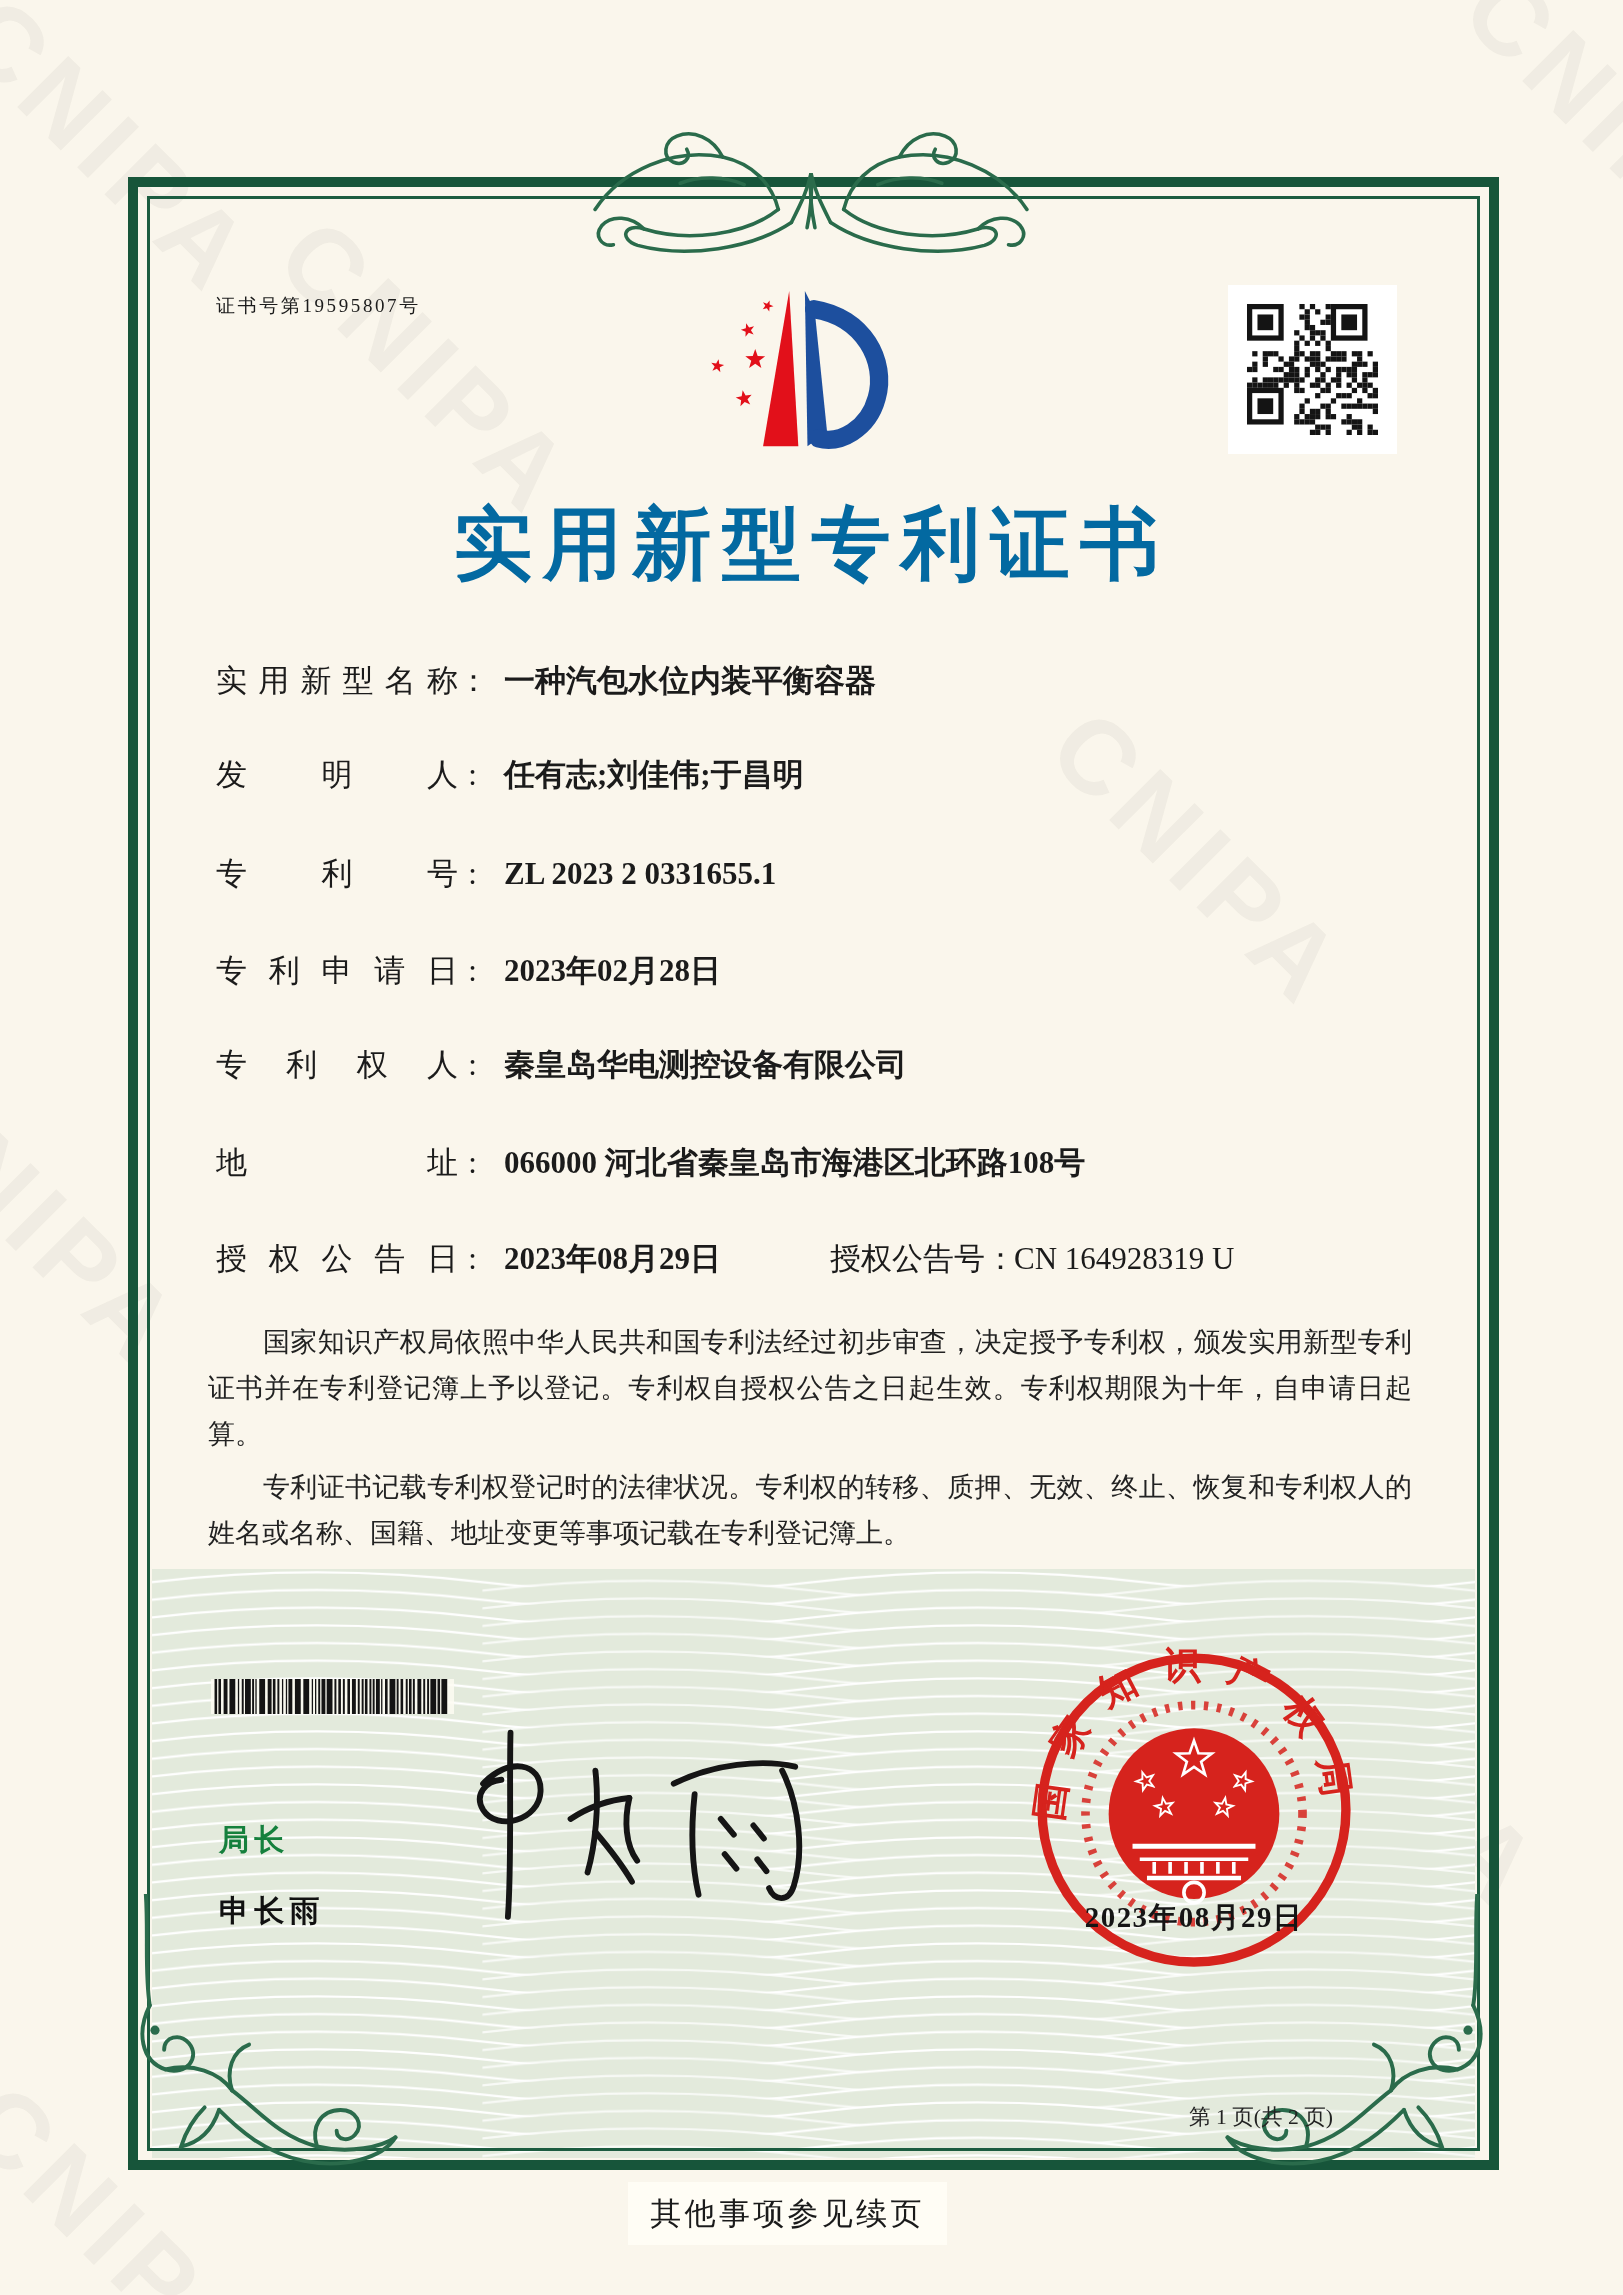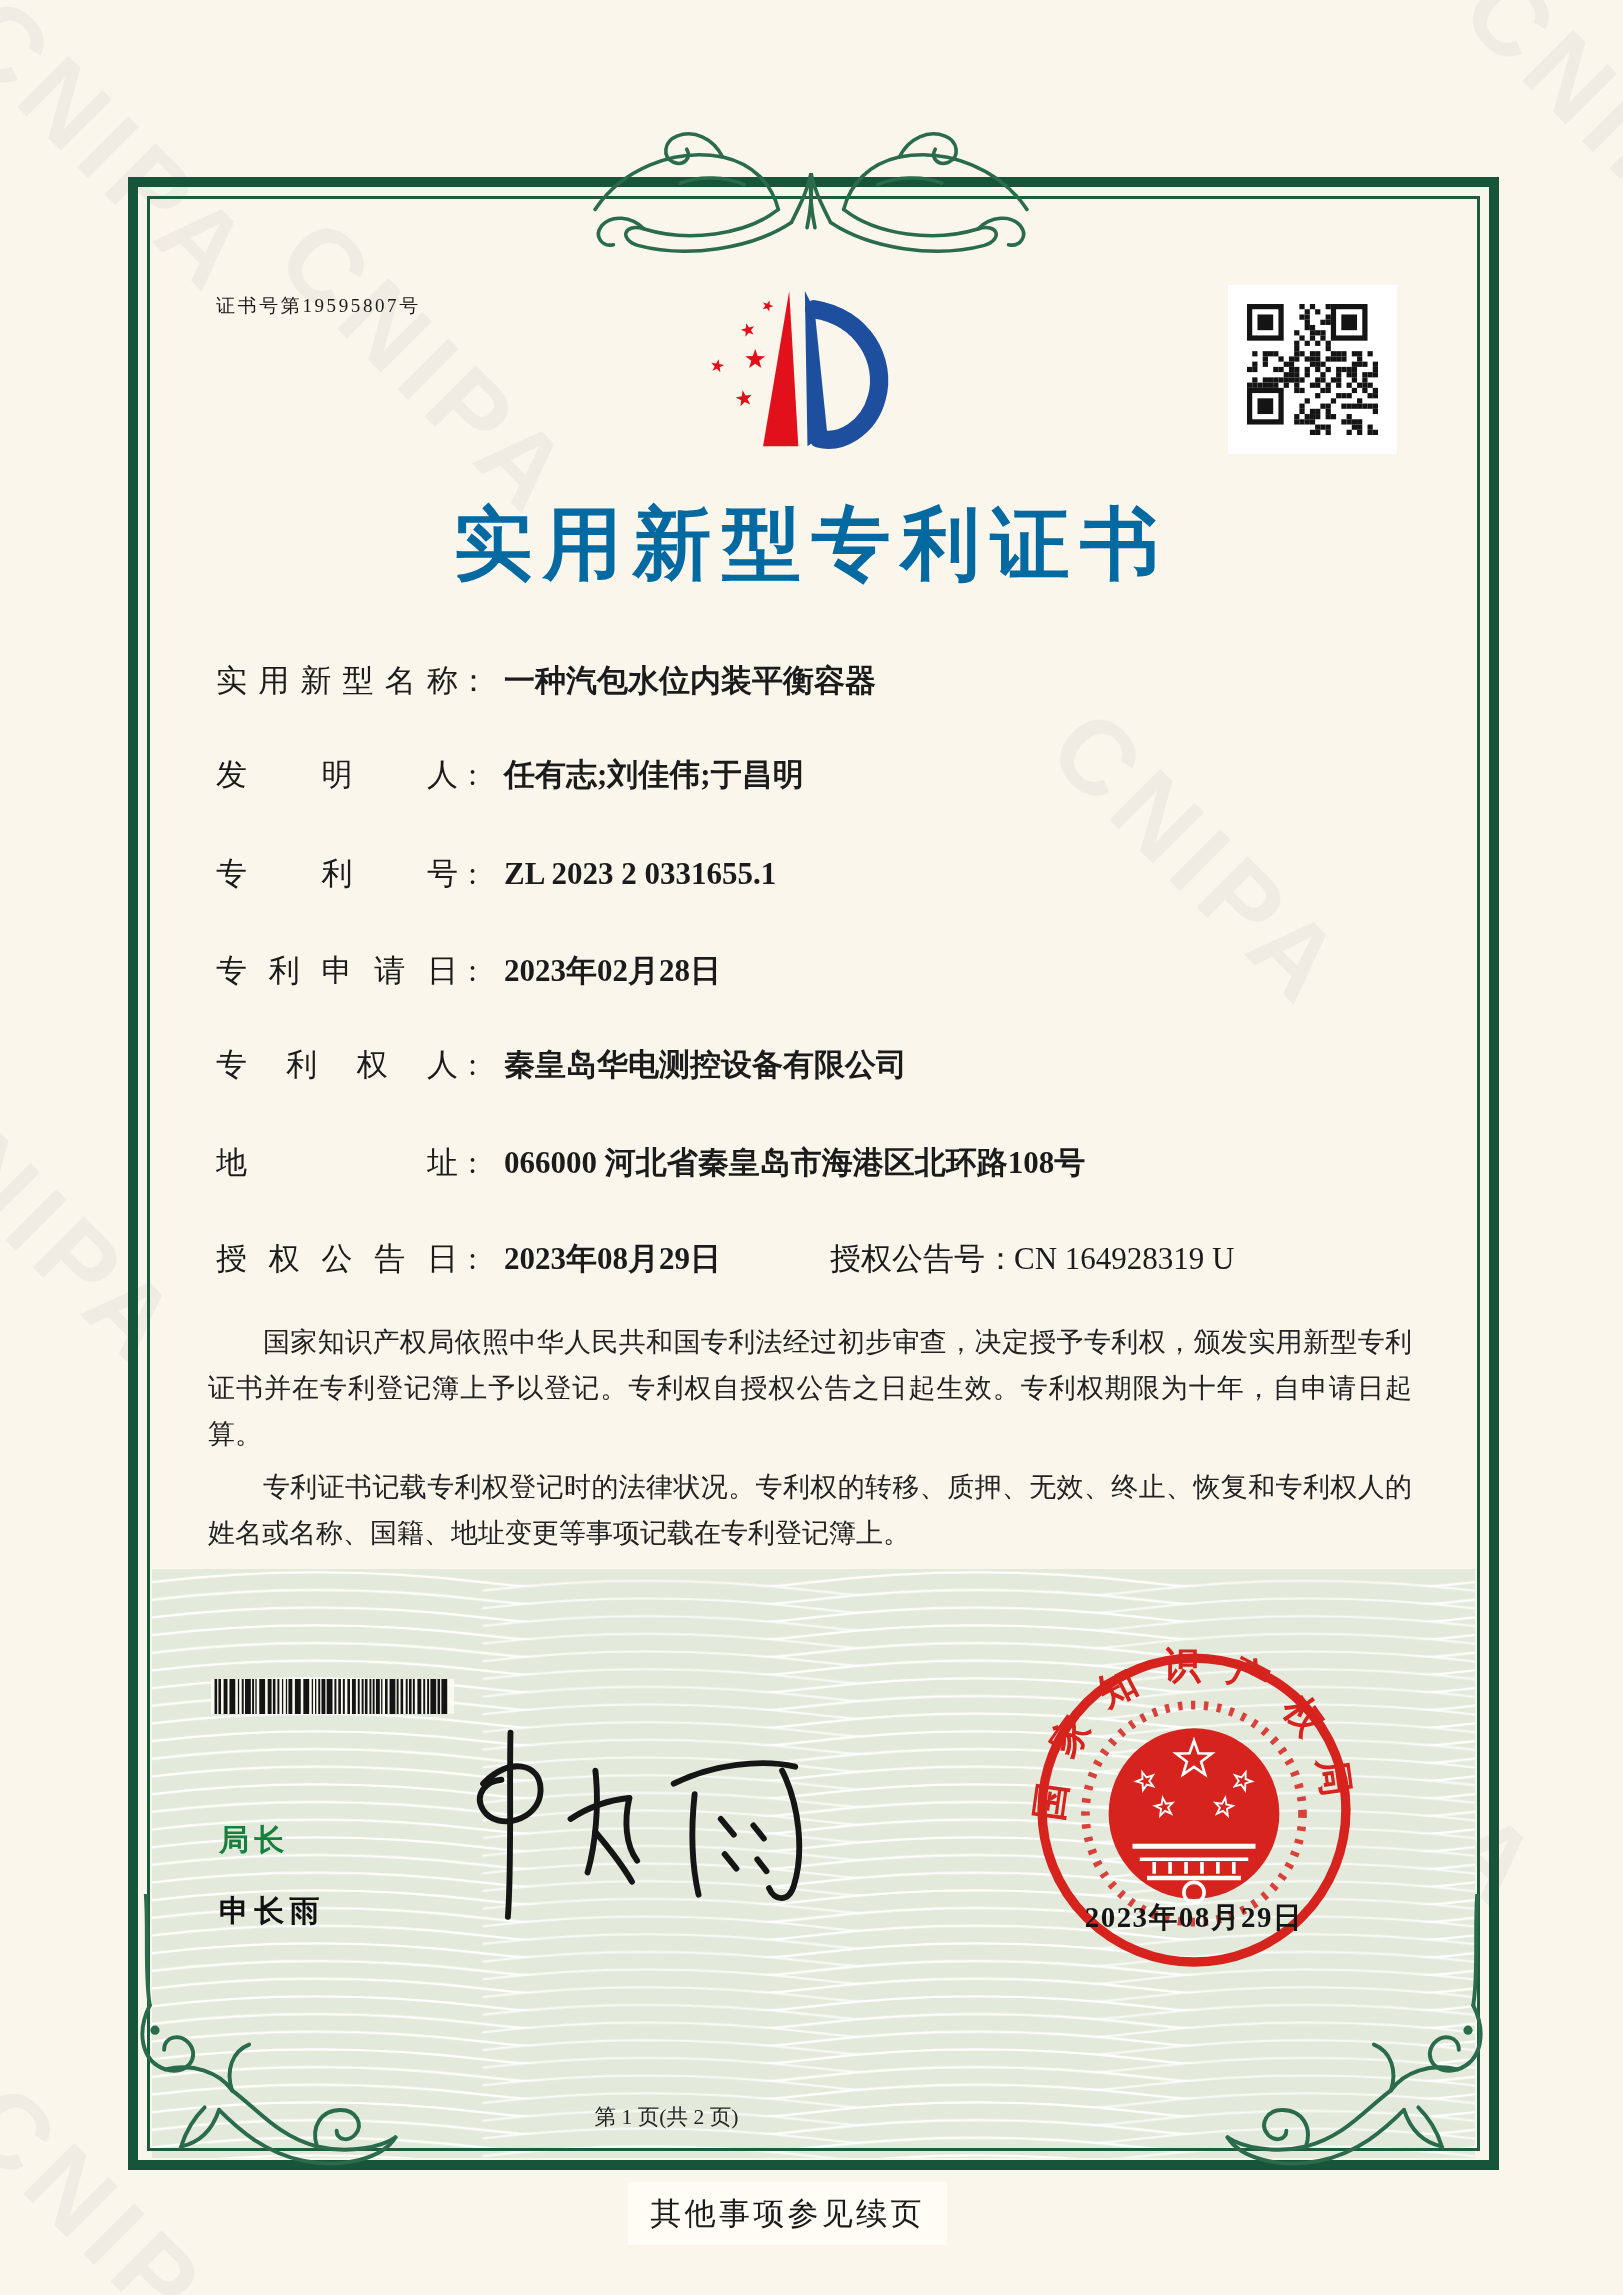--- a/index.html
+++ b/index.html
@@ -43,21 +43,21 @@
 
   
   .barcode{position:absolute;left:211px;top:1679px;z-index:5;background:rgba(253,251,242,0.85);}
   .sig-title{position:absolute;left:219px;top:1820px;z-index:5;
       font:600 30px "Liberation Sans","DejaVu Sans",sans-serif;letter-spacing:5.2px;color:#15803d;}
   .sig-name{position:absolute;left:219px;top:1891px;z-index:5;
       font:600 30px "Liberation Sans","DejaVu Sans",sans-serif;letter-spacing:5.2px;color:#111;}
   .signature{position:absolute;left:399px;top:1721px;z-index:6;}
   .seal{position:absolute;left:1024px;top:1629px;z-index:7;}
 
-  .page-indicator{position:absolute;left:0;top:2102px;width:1333px;text-align:center;z-index:5;
+  .page-indicator{position:absolute;left:0;top:2102px;width:1333px;text-align:right;z-index:5;
       font-size:21.6px;color:#222;}
   .cont-box{position:absolute;left:628px;top:2182px;width:319px;height:63px;background:#fffdf5;
       z-index:5;display:flex;align-items:center;justify-content:center;}
   .cont-box span{font-size:31px;letter-spacing:3.3px;color:#1a1a1a;}
 </style>
 </head>
 <body>
 
 <div class="page">
 

